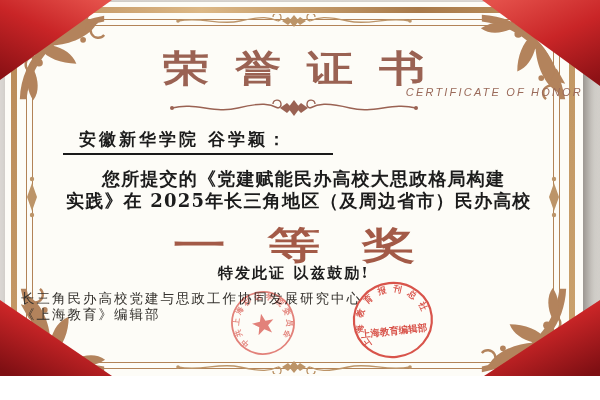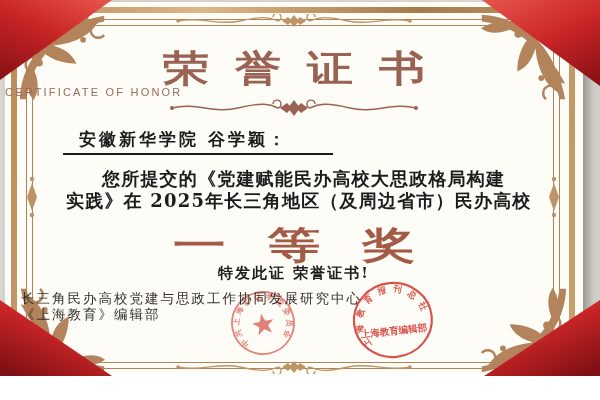--- a/index.html
+++ b/index.html
@@ -31,22 +31,22 @@
              background:linear-gradient(155deg,#e4504a 5%,#c92527 50%,#8c1115 95%);}
   .ribbon.bl{left:0;bottom:0;width:112px;height:76px;clip-path:polygon(0 0,100% 100%,0 100%);
              background:linear-gradient(25deg,#7e0f13 5%,#c92527 55%,#e4504a 95%);}
   .ribbon.br{right:0;bottom:0;width:116px;height:76px;clip-path:polygon(100% 0,100% 100%,0 100%);
              background:linear-gradient(335deg,#7e0f13 5%,#c92527 55%,#e4504a 95%);}
   
   .content{position:absolute;inset:0;z-index:20;color:#1c1c1c;}
   .title{position:absolute;top:42px;left:0;width:100%;text-align:center;
          font-size:46px;font-weight:bold;color:#9a6253;letter-spacing:26px;padding-left:26px;
          box-sizing:border-box;transform:scaleY(.8);transform-origin:center top;white-space:nowrap;}
-  .subtitle{position:absolute;top:84px;left:0;width:100%;text-align:left;
-            font-size:11px;letter-spacing:2.2px;color:#9a6a5a;font-family:"Liberation Sans","DejaVu Sans",sans-serif;}
+  .subtitle{position:absolute;top:84px;left:0;width:100%;text-align:right;
+            font-size:11px;letter-spacing:2.2px;color:#9a6a5a;font-family:"Liberation Sans","DejaVu Sans",sans-serif;font-style:italic;}
   .divider{position:absolute;top:97px;left:161px;width:256px;height:18px;}
   .recipient{position:absolute;top:126px;left:74px;font-size:17px;font-weight:bold;
              letter-spacing:3px;white-space:nowrap;}
   .recip-underline{position:absolute;top:151px;left:58px;width:270px;height:1.6px;background:#1a1a1a;}
   .body-par{position:absolute;top:157px;left:61px;width:480px;font-size:18px;font-weight:600;
             line-height:22px;letter-spacing:1.2px;}
   .body-par .indent{padding-left:2em;margin-top:9px;}
   .award{position:absolute;top:219px;left:0;width:100%;text-align:center;font-size:48px;
          font-weight:bold;color:#a35a47;letter-spacing:38px;padding-left:38px;box-sizing:border-box;
          transform:scale(1.1,.78);transform-origin:center top;white-space:nowrap;}
@@ -158,21 +158,21 @@
 
       <div class="recipient">安徽新华学院 谷学颖：</div>
       <div class="recip-underline"></div>
 
       <div class="body-par">
         <div class="indent">您所提交的《党建赋能民办高校大思政格局构建</div>
         <div>实践》在 2025年长三角地区（及周边省市）民办高校</div>
       </div>
 
       <div class="award">一等奖</div>
-      <div class="issuance">特发此证 荣誉证书!</div>
+      <div class="issuance">特发此证 以兹鼓励!</div>
 
       <div class="issuers">
         <div>长三角民办高校党建与思政工作协同发展研究中心</div>
         <div>《上海教育》编辑部</div>
       </div>
     </div>
 
     <svg class="seal left" viewBox="0 0 70 70">
       <defs>
           <path id="arcL" d="M18,52 A24,24 0 1 1 52,52"></path>

